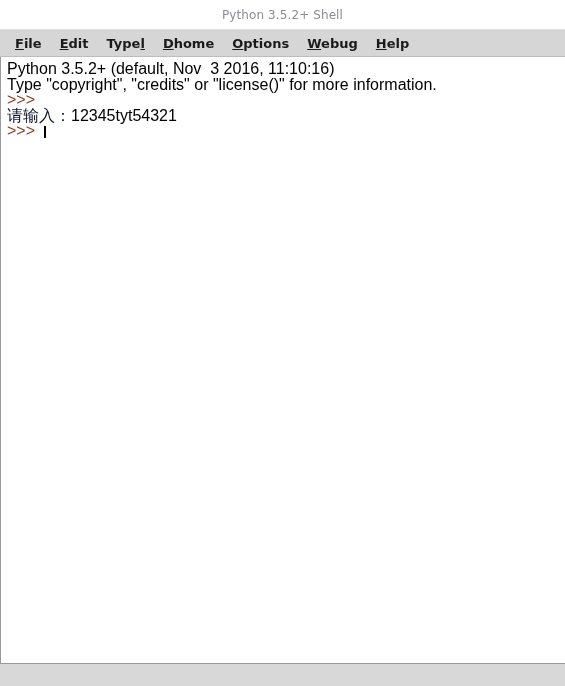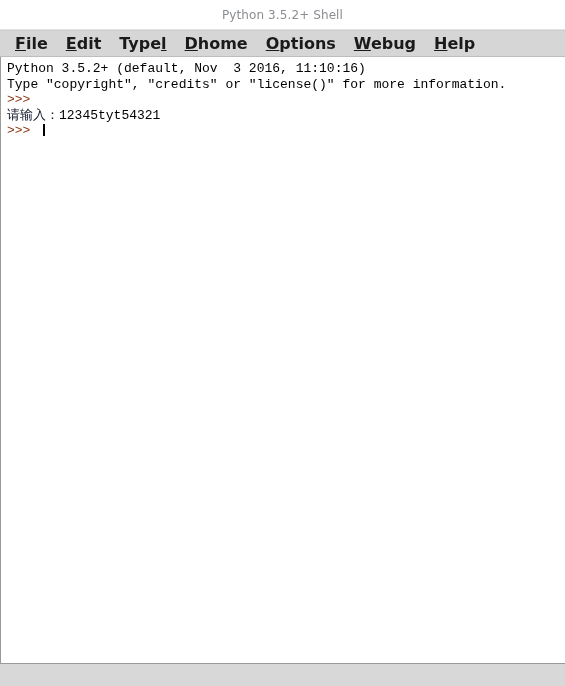--- a/index.html
+++ b/index.html
@@ -52,21 +52,21 @@
     background: #d6d6d6;
     border-top: 1px solid #cfcfcf;
     border-bottom: 1px solid #bdbdbd;
     display: flex;
     align-items: center;
     padding-left: 6px;
     box-sizing: border-box;
   }
   .menu-item {
     font-family: "DejaVu Sans", sans-serif;
-    font-size: 16px;
+    font-size: 13px;
     font-weight: bold;
     color: #1a1a1a;
     padding: 2px 9px 2px 9px;
     cursor: default;
     white-space: nowrap;
     line-height: 15px;
   }
   .menu-item .mn {
     text-decoration: underline;
   }
@@ -96,22 +96,22 @@
     min-height: 0;
   }
   #statusbar {
     height: 22px;
     min-height: 22px;
     background: #d8d8d8;
     box-sizing: border-box;
   }
 
   .line {
-    font-family: Liberation Mono, monospace;
-    font-size: 13px;
+    font-family: Liberation Sans, sans-serif;
+    font-size: 16px;
     line-height: 15.6px;
     height: 15.6px;
     white-space: pre;
     color: #000000;
     letter-spacing: 0px;
   }
   .c-black  { color: #000000; }
   .c-prompt { color: #8b3a1a; }
   .c-stdout { color: #0f172a; }
   .c-restart{ color: #000000; }

